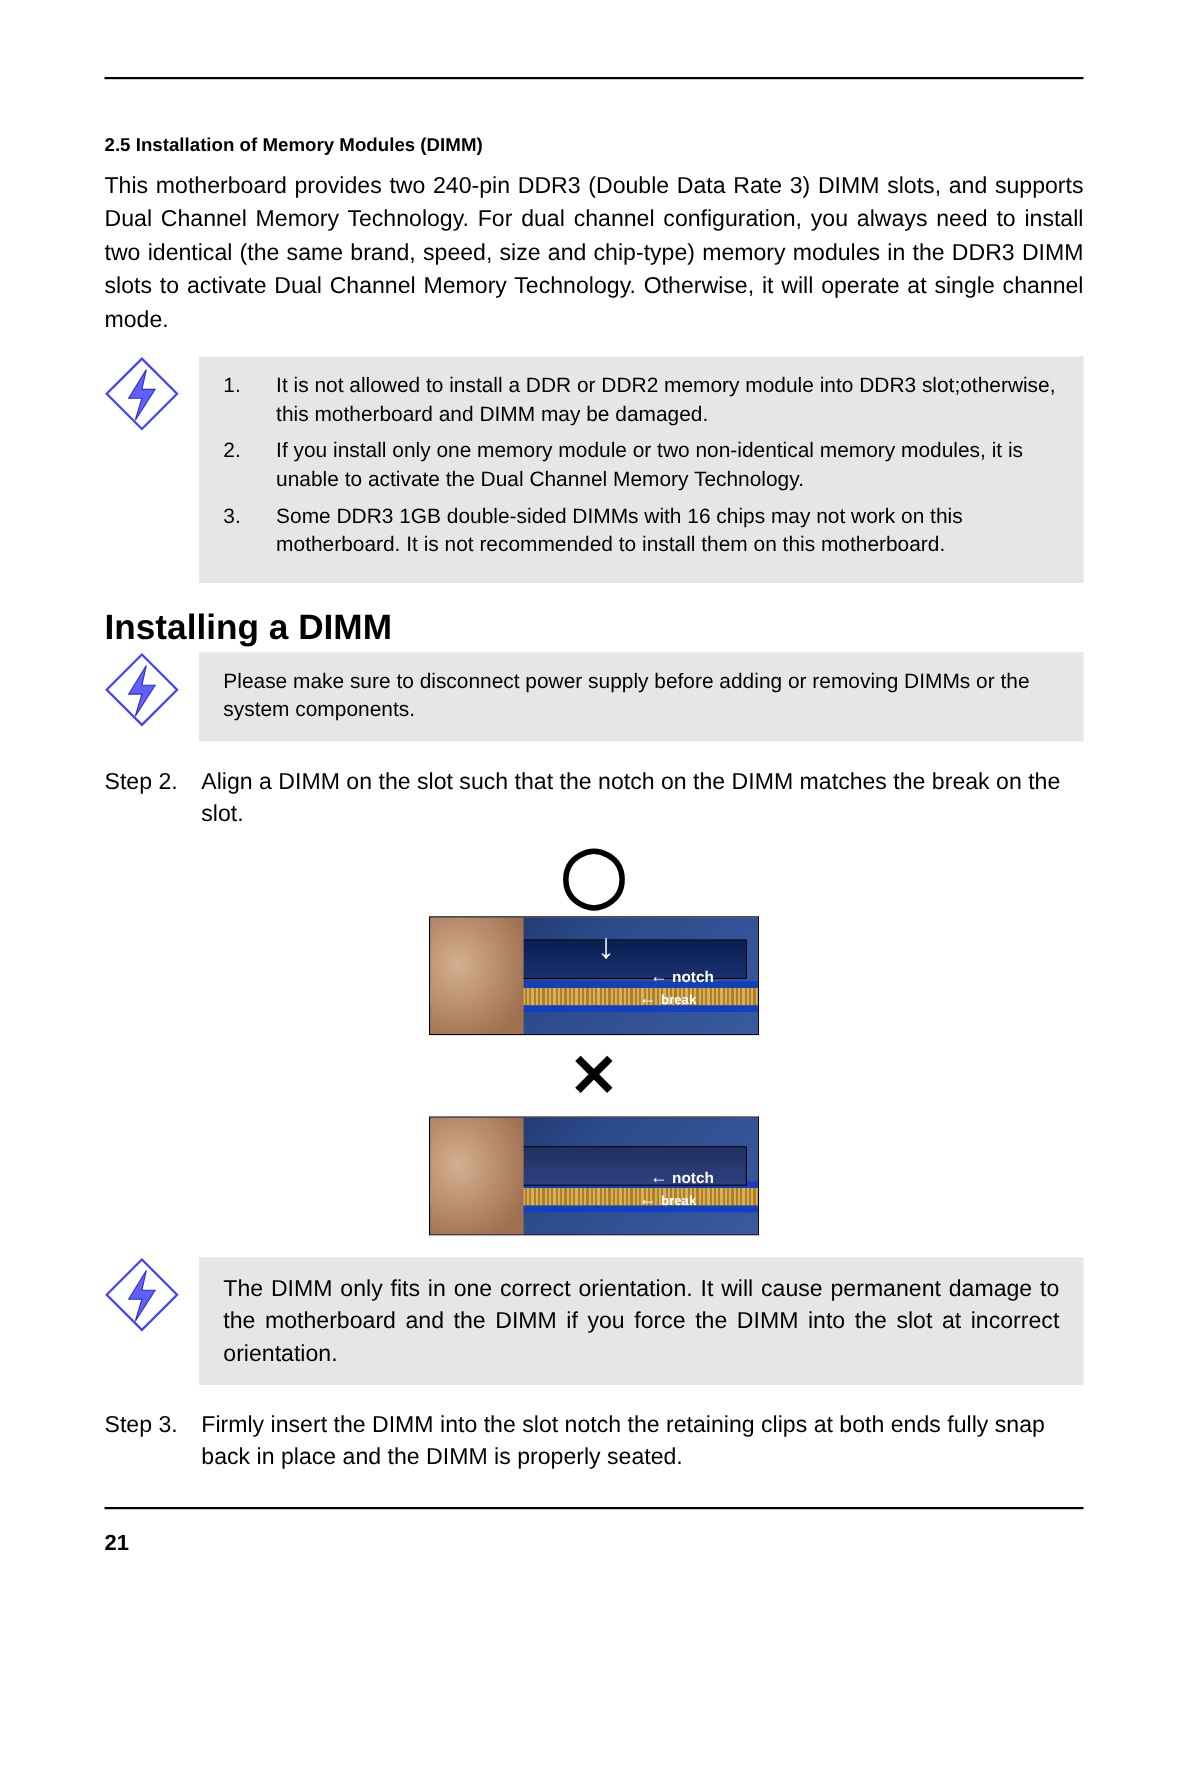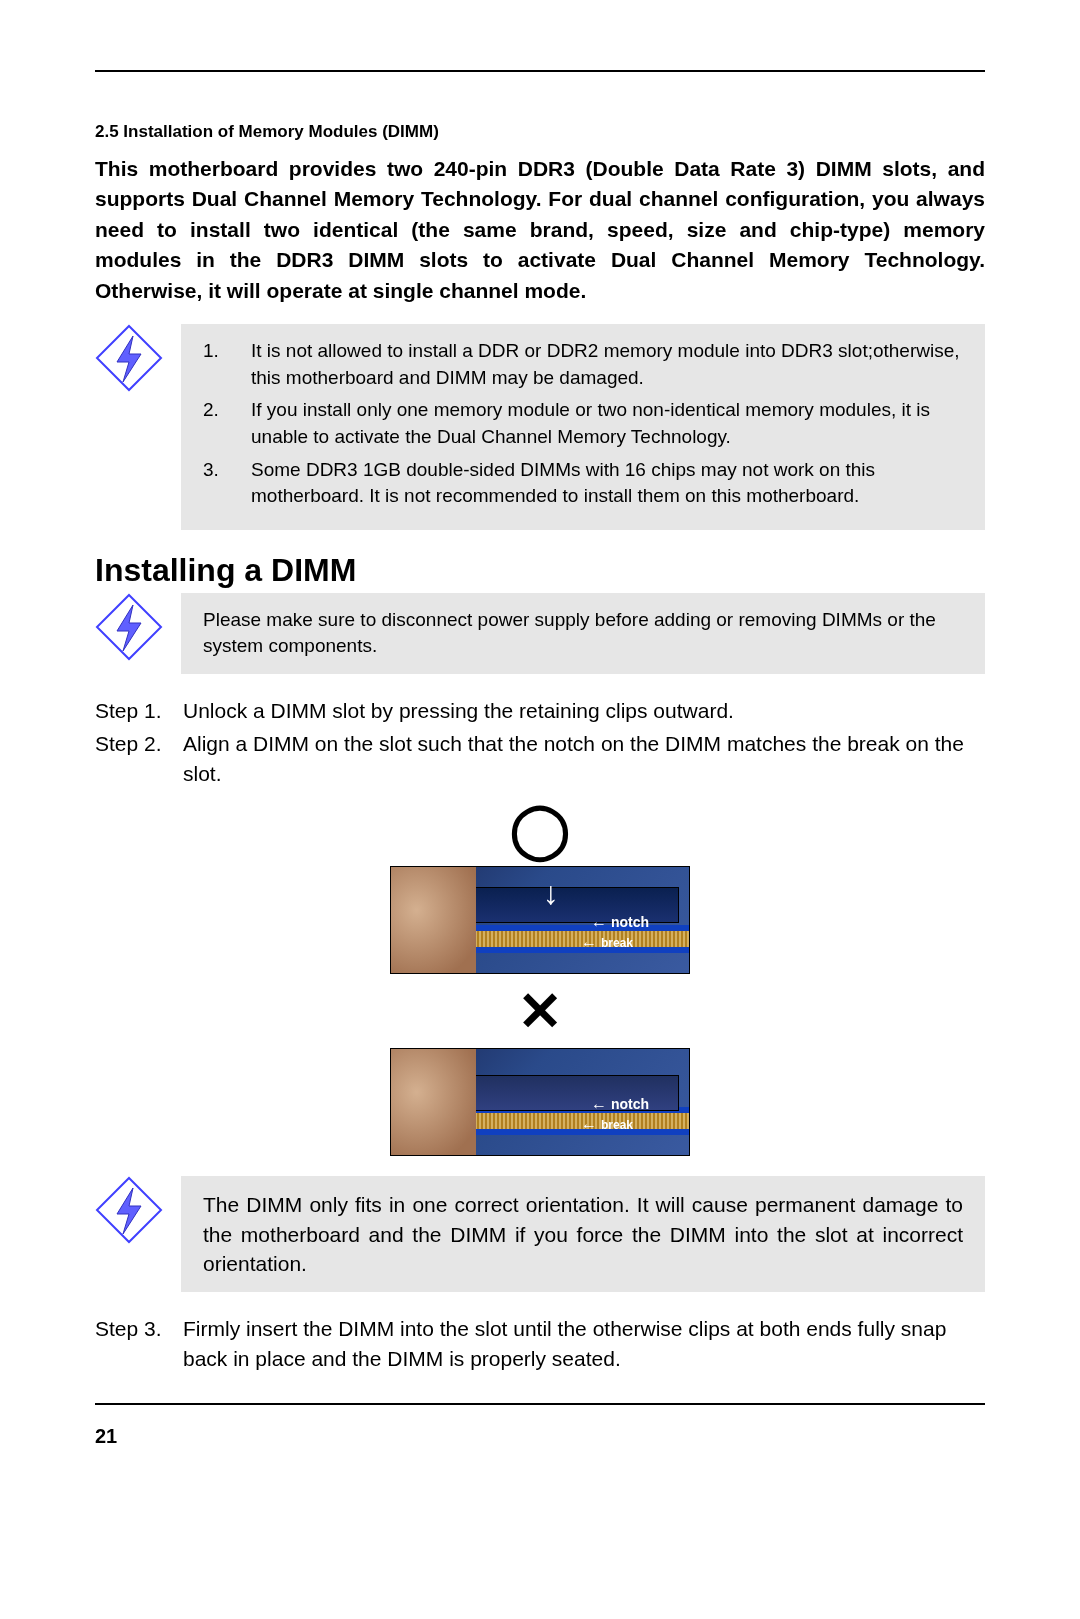--- a/index.html
+++ b/index.html
@@ -17,21 +17,20 @@
   h2.section-heading {
     font-size: 17px;
     font-weight: bold;
     margin-bottom: 12px;
   }
   p.intro {
     font-size: 21px;
     line-height: 1.45;
     text-align: justify;
     margin-bottom: 18px;
-    font-weight: bold;
   }
 
   .note-block {
     display: flex;
     align-items: flex-start;
     gap: 18px;
     margin-bottom: 22px;
   }
   .note-icon {
     flex: 0 0 68px;
@@ -187,24 +186,20 @@
       <path d="M38 12 L22 38 L34 38 L28 58 L46 30 L34 30 Z" fill="#6060ff" stroke="#3030c0" stroke-width="1"></path>
     </svg>
   </div>
   <div class="note-body">
     <span>Please make sure to disconnect power supply before adding or removing DIMMs or the system components.</span>
   </div>
 </div>
 
 <div class="steps">
   <div class="step-row">
-    <div class="step-label">Step 1.</div>
-    <div class="step-text">Unlock a DIMM slot by pressing the retaining clips outward.</div>
-  </div>
-  <div class="step-row">
     <div class="step-label">Step 2.</div>
     <div class="step-text">Align a DIMM on the slot such that the notch on the DIMM matches the break on the slot.</div>
   </div>
 </div>
 
 <div class="figure-area">
   <div class="symbol">◯</div>
   <div class="photo">
     <div class="slot"></div>
     <div class="ramstick"></div>
@@ -231,18 +226,18 @@
     </svg>
   </div>
   <div class="note-body note-body-plain">
     <span>The DIMM only fits in one correct orientation. It will cause permanent damage to the motherboard and the DIMM if you force the DIMM into the slot at incorrect orientation.</span>
   </div>
 </div>
 
 <div class="steps">
   <div class="step-row">
     <div class="step-label">Step 3.</div>
-    <div class="step-text">Firmly insert the DIMM into the slot until the otherwise clips at both ends fully snap back in place and the DIMM is properly seated.</div>
+    <div class="step-text">Firmly insert the DIMM into the slot notch the retaining clips at both ends fully snap back in place and the DIMM is properly seated.</div>
   </div>
 </div>
 
 <hr class="hr-bottom">
 <div class="page-num">21</div>
 
 </body></html>

